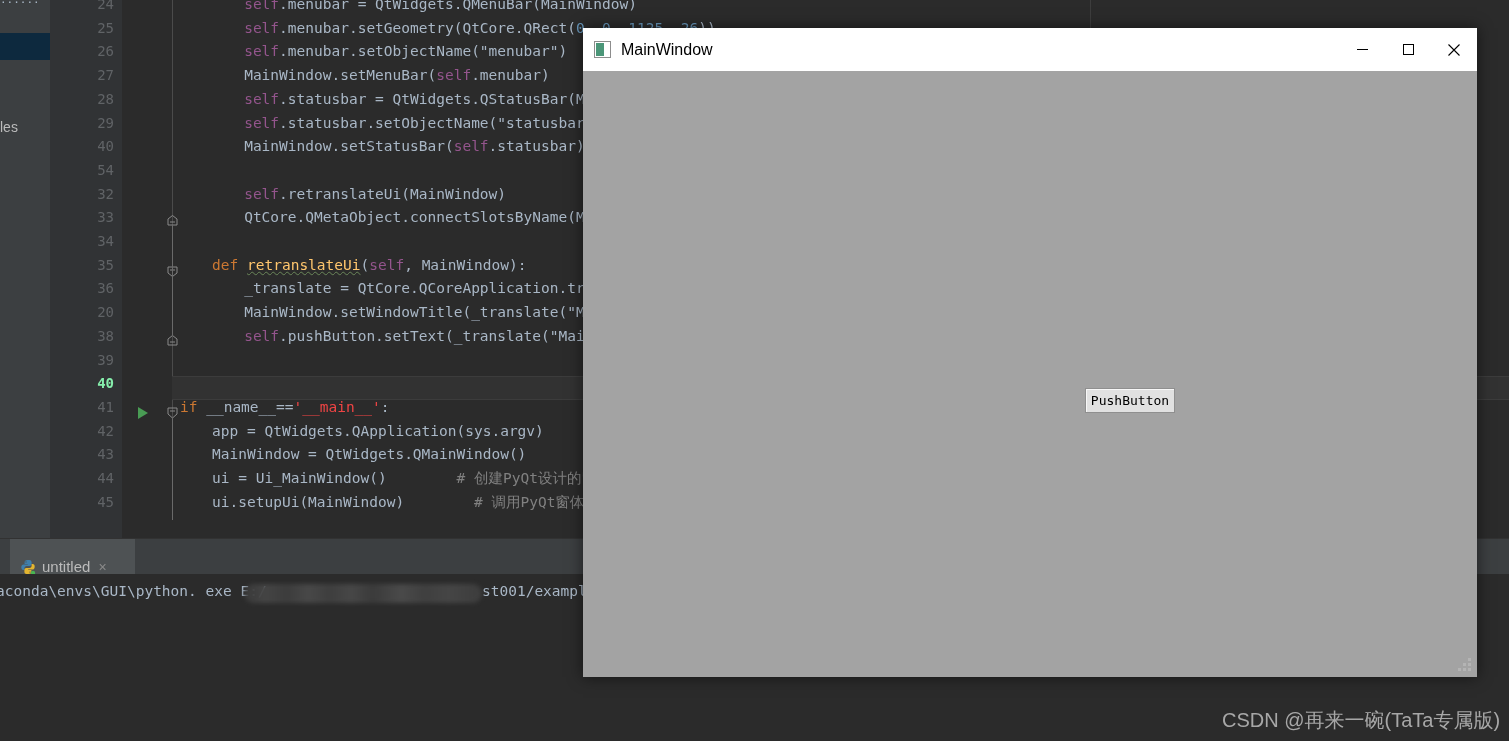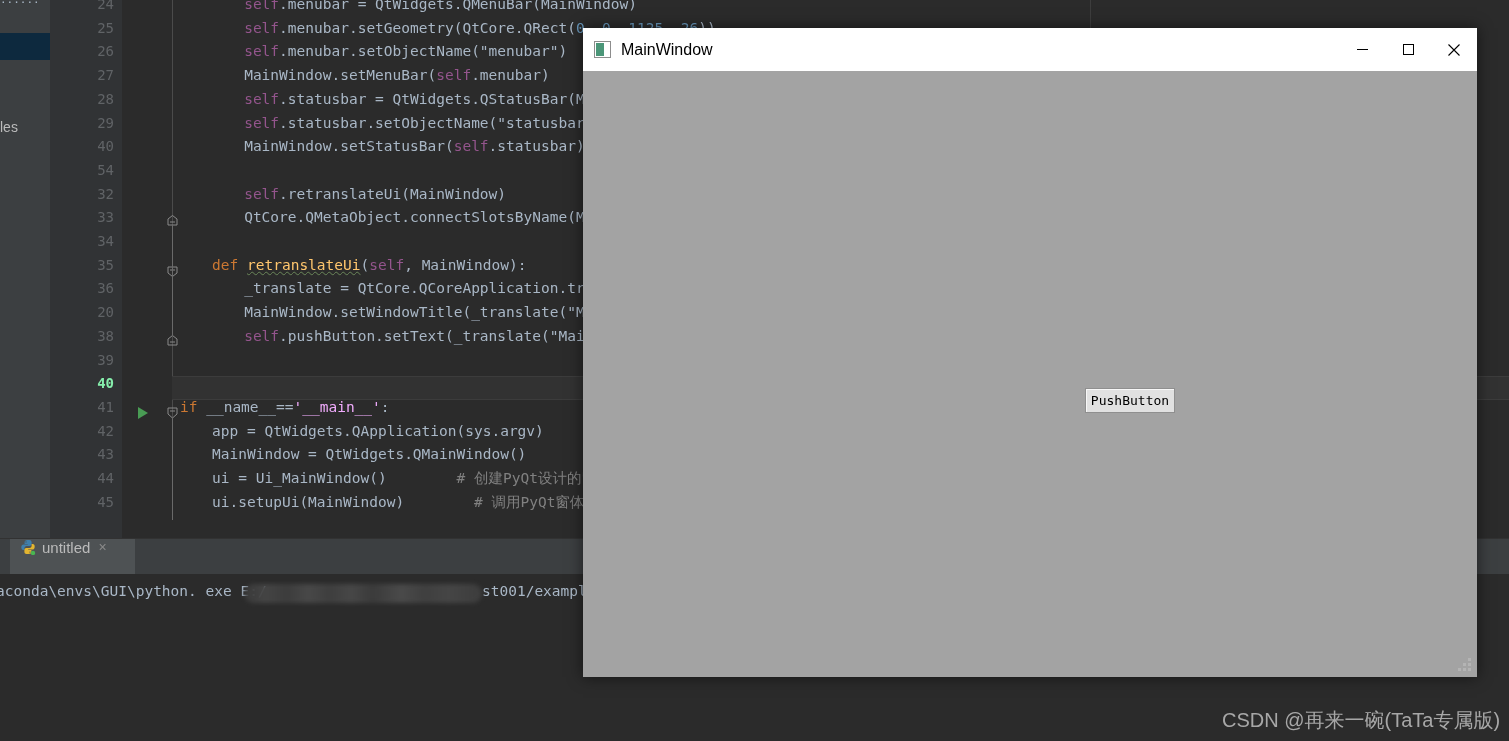--- a/index.html
+++ b/index.html
@@ -65,21 +65,21 @@
     position:absolute;left:130px;color:#a9b7c6;white-space:pre;
   }
   .cur-line-hl{
     position:absolute;left:122px;top:376px;right:0;height:24px;
     background:#323232;border-top:1px solid #3c3c3c;border-bottom:1px solid #3c3c3c;
     box-sizing:border-box;
   }
 
   
   .s-self{color:#94558d;}
-  .s-str{color:#f0abfc;}
+  .s-str{color:#ef4444;}
   .s-num{color:#6897bb;}
   .s-kw{color:#cc7832;}
   .s-fn{color:#ffc66d;}
   .s-com{color:#808080;}
   .squig{
     text-decoration:underline;
     text-decoration-style:wavy;
     text-decoration-color:#6a8759;
     text-decoration-thickness:1px;
   }
@@ -100,21 +100,21 @@
   .tabbar{
     position:absolute;left:0;top:538px;width:1509px;height:36px;
     background:#3c3f41;border-top:1px solid #323232;
   }
   .tabbar .left-stub{
     position:absolute;left:0;top:0;width:10px;height:36px;background:#3c3f41;
   }
   .tab{
     position:absolute;left:10px;top:0;width:125px;height:36px;
     background:#4e5254;
-    display:flex;align-items:flex-start;gap:6px;padding-left:10px;
+    display:flex;align-items:flex-end;gap:6px;padding-left:10px;
     box-sizing:border-box;
   }
   .tab-label{color:#bbbbbb;font-size:15px;font-family:"Liberation Sans",sans-serif;}
   .tab-close{color:#8a8a8a;font-size:14px;margin-left:2px;}
   .py-icon{width:16px;height:16px;position:relative;display:block;}
 
   
   .console{
     position:absolute;left:0;top:574px;width:1509px;height:167px;
     background:#2b2b2b;

